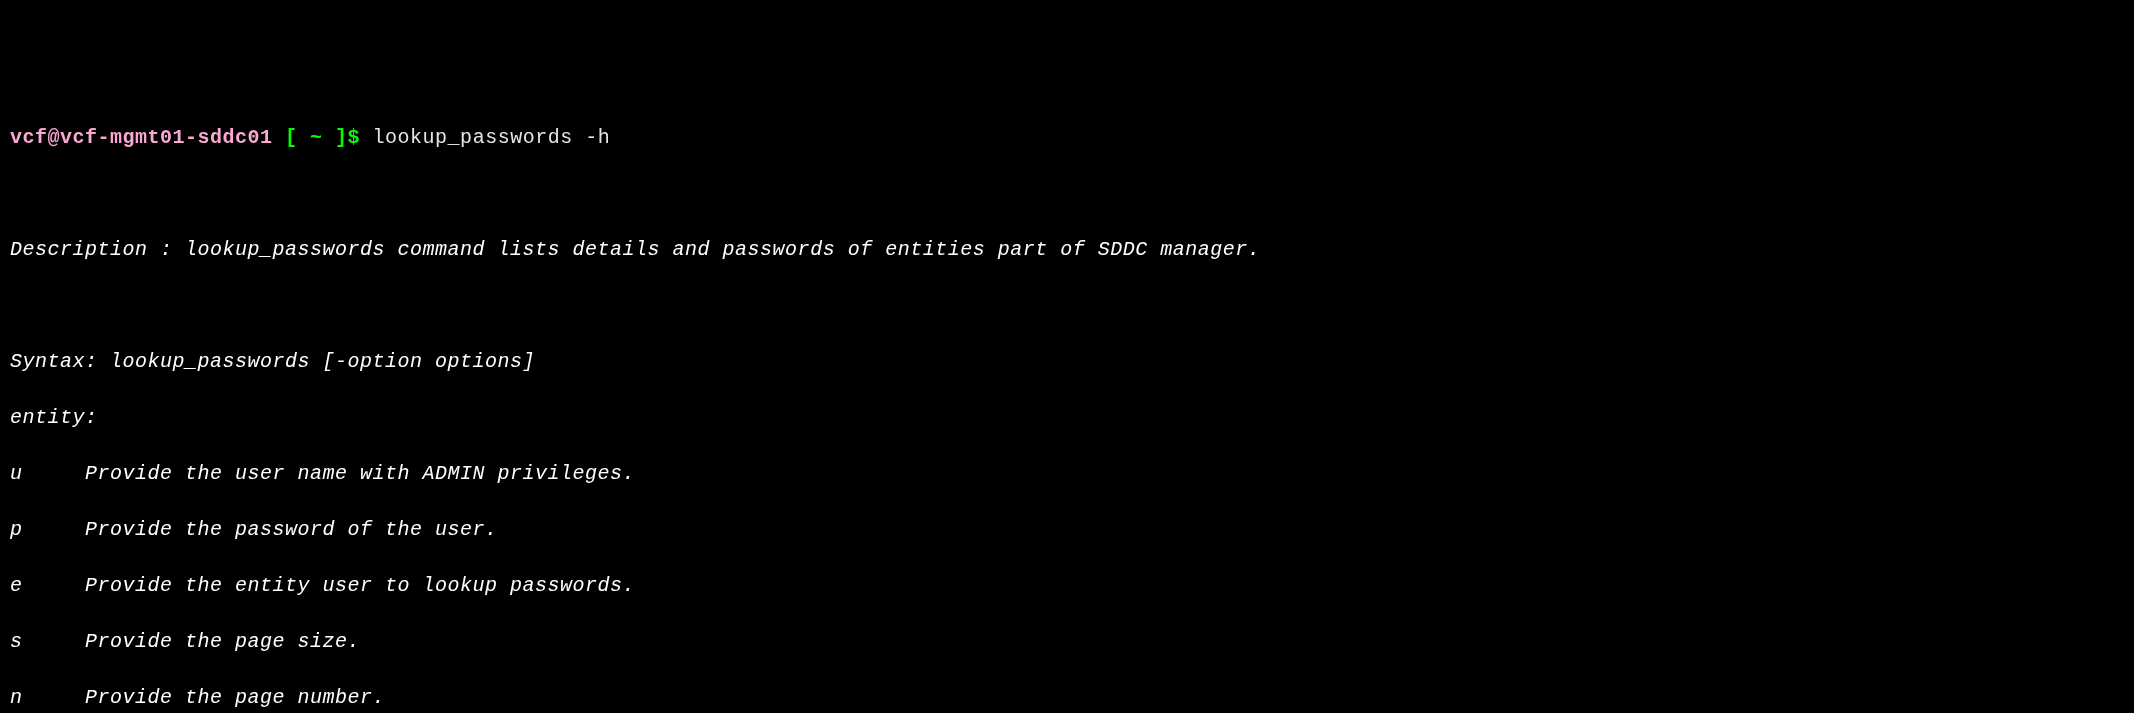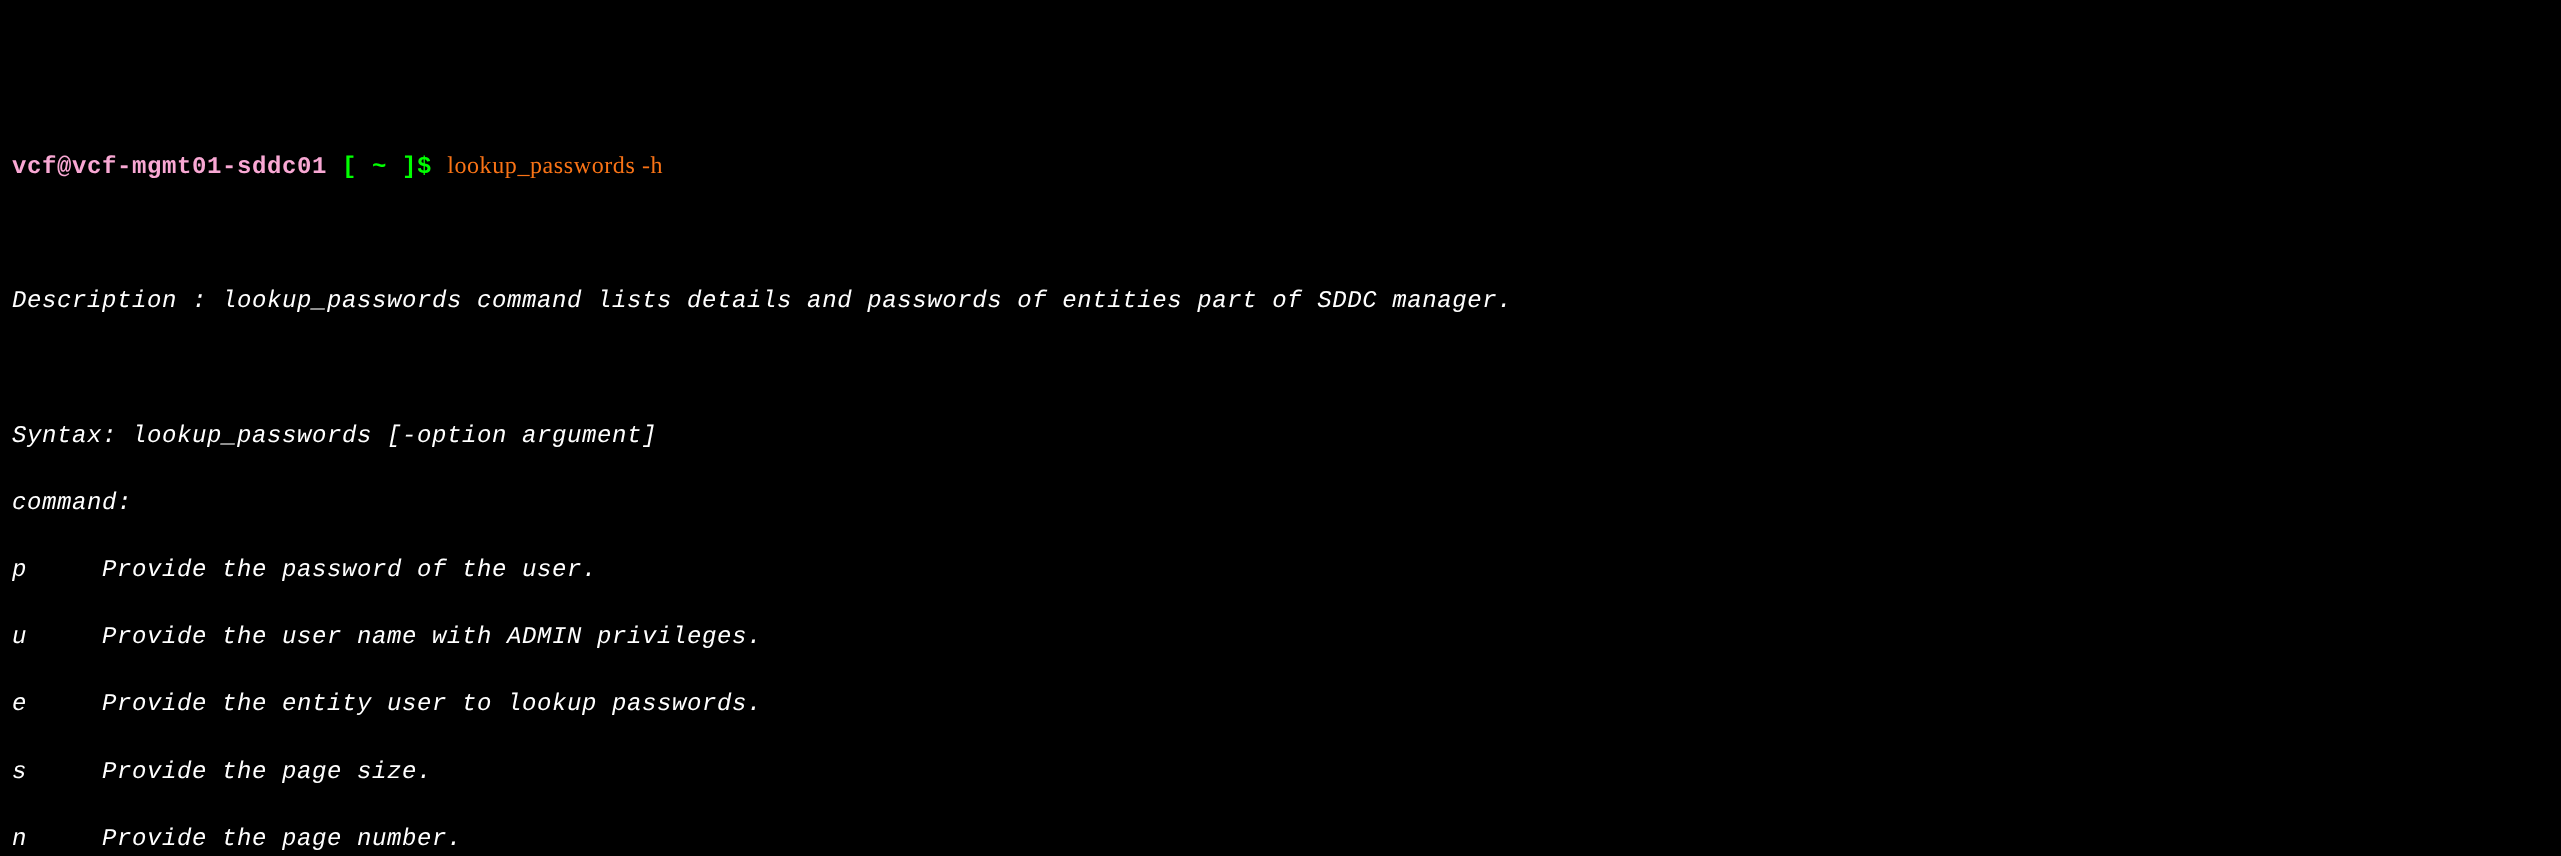--- a/index.html
+++ b/index.html
@@ -27,44 +27,43 @@
     }
     .prompt-tilde {
       color: #00ff00;
       font-weight: bold;
     }
     .prompt-dollar {
       color: #00ff00;
       font-weight: bold;
     }
     .command {
-      color: #f97316;
-      font-family: Liberation Serif, serif;
+      color: #e5e5e5;
     }
     .output {
       color: #ffffff;
       font-style: italic;
     }
     .line {
       display: block;
     }
   </style>
 </head>
 <body>
 
 
 
 <div><span class="line"><span class="prompt-user">vcf@vcf-mgmt01-sddc01</span><span class="prompt-bracket"> [ </span><span class="prompt-tilde">~</span><span class="prompt-bracket"> ]</span><span class="prompt-dollar">$ </span><span class="command">lookup_passwords -h</span></span>
 <span class="line"> </span>
 <span class="line output">Description : lookup_passwords command lists details and passwords of entities part of SDDC manager.</span>
 <span class="line"> </span>
-<span class="line output">Syntax: lookup_passwords [-option argument]</span>
-<span class="line output">command:</span>
+<span class="line output">Syntax: lookup_passwords [-option options]</span>
+<span class="line output">entity:</span>
+<span class="line output">u     Provide the user name with ADMIN privileges.</span>
 <span class="line output">p     Provide the password of the user.</span>
-<span class="line output">u     Provide the user name with ADMIN privileges.</span>
 <span class="line output">e     Provide the entity user to lookup passwords.</span>
 <span class="line output">s     Provide the page size.</span>
 <span class="line output">n     Provide the page number.</span>
 
 
 
 
 
 
 

